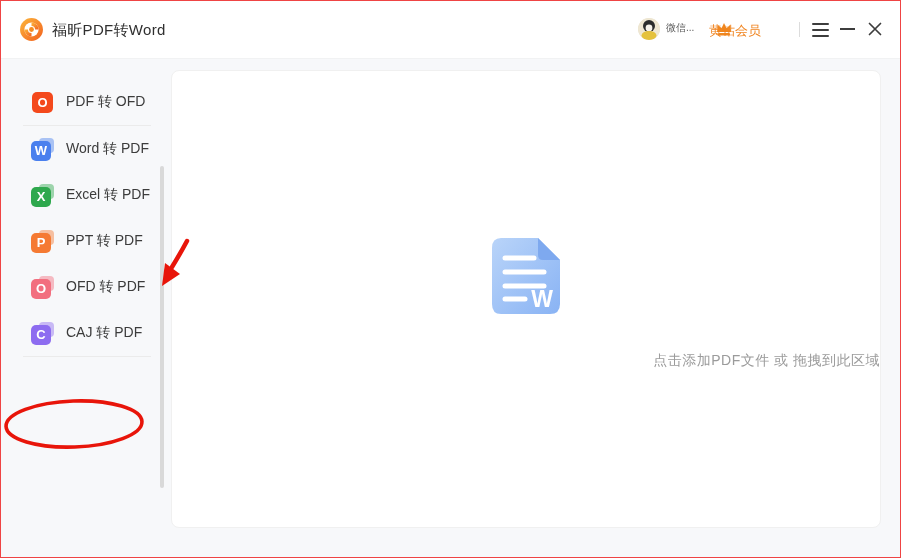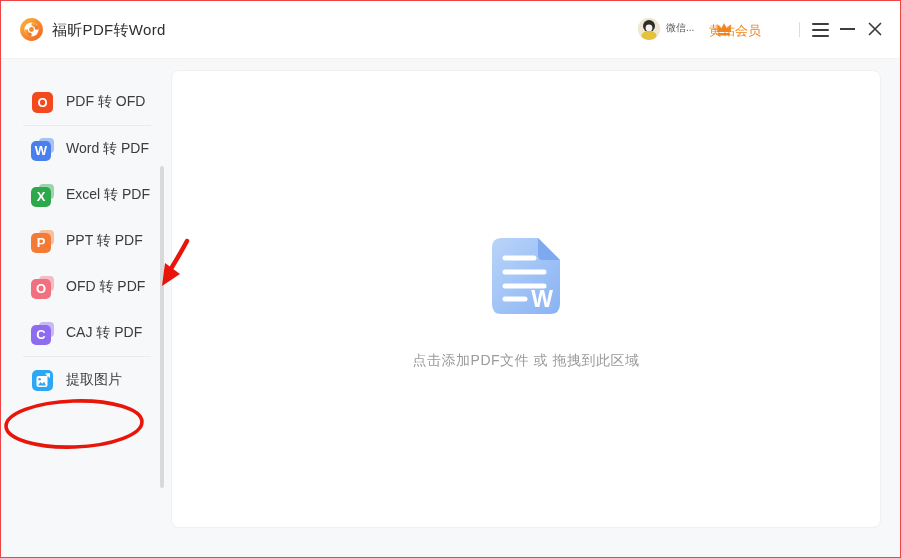--- a/index.html
+++ b/index.html
@@ -38,21 +38,21 @@
   .sq-back { position:absolute; right:0; top:0; width:15px; height:15px; border-radius:4px; opacity:.45; }
   .side-label { font-size:14px; color:#3c3c3c; white-space:nowrap; }
   .side-divider { height:1px; background:#ebebeb; margin-left:22px; margin-right:18px; }
   .scrollbar { position:absolute; left:159px; top:165px; width:4px; height:322px; background:#d9d9d9; border-radius:2px; cursor:pointer; }
   
   .main-panel {
     position:absolute; left:170px; top:69px; width:710px; height:458px;
     background:#ffffff; border:1px solid #f0f0f0; border-radius:8px; cursor:pointer;
   }
   .doc-icon { position:absolute; left:50%; top:166px; transform:translateX(-50%); }
-  .drop-hint { position:absolute; top:281px; width:100%; text-align:center; font-size:14px; color:#9b9b9b; letter-spacing:.5px; }
+  .drop-hint { position:absolute; top:281px; width:100%; text-align:right; font-size:14px; color:#9b9b9b; letter-spacing:.5px; }
   
   .annotations { position:absolute; left:0; top:0; width:901px; height:558px; pointer-events:none; }
 </style>
 </head>
 <body>
 
 <div class="window">
 
   <div class="titlebar">
     <span class="logo">
@@ -141,33 +141,20 @@
         <span class="side-label">OFD 转 PDF</span>
       </div>
       <div class="side-item">
         <span class="icon-wrap">
           <span class="sq-back" style="background: rgb(141, 108, 240);"></span>
           <span class="sq-front" style="background: rgb(141, 108, 240);">C</span>
         </span>
         <span class="side-label">CAJ 转 PDF</span>
       </div>
       <div class="side-divider"></div>
-      <div class="side-item">
-        <span class="icon-wrap">
-          <span class="sq-front flat" style="background: rgb(43, 167, 245);">
-            <svg width="14" height="14" viewBox="0 0 14 14">
-              <rect x="0.5" y="3" width="11" height="11" rx="2" fill="#fff"></rect>
-              <path d="M2,12.5 L4.5,9 L6.3,10.8 L8,8.8 L10,12.5 Z" fill="#2ba7f5"></path>
-              <circle cx="3.6" cy="6.2" r="1.3" fill="#2ba7f5"></circle>
-              <path d="M9,5.2 L13,1.2 M10.2,1 L13.2,1 L13.2,4" stroke="#fff" stroke-width="1.6" fill="none" stroke-linecap="round"></path>
-            </svg>
-          </span>
-        </span>
-        <span class="side-label">提取图片</span>
-      </div>
     </div>
   <div class="scrollbar"></div>
 
   <div class="main-panel">
     <span class="doc-icon">
       <svg width="70" height="78" viewBox="0 0 70 78">
         <defs>
           <linearGradient id="dg" x1="0" y1="0" x2="1" y2="1">
             <stop offset="0" stop-color="#b9d4f9"></stop>
               <stop offset="1" stop-color="#89b3f4"></stop>

